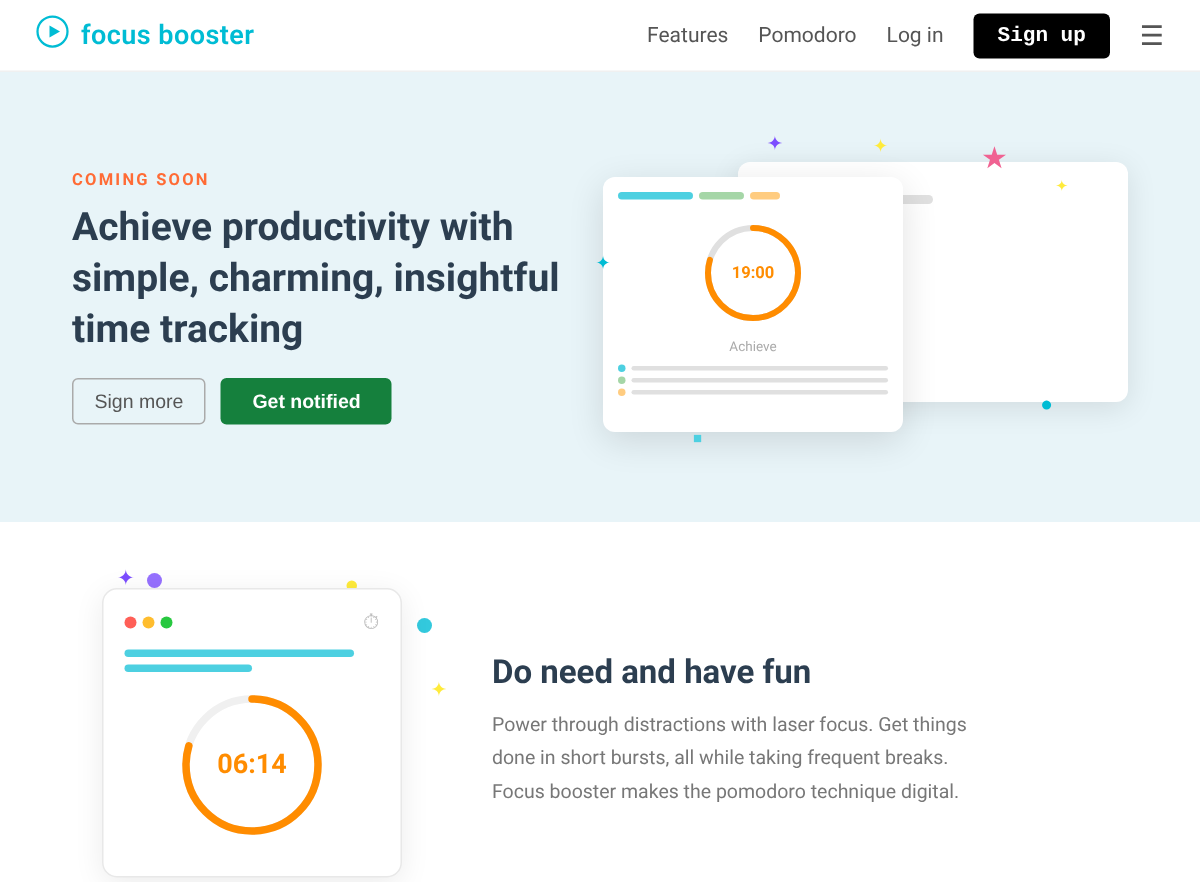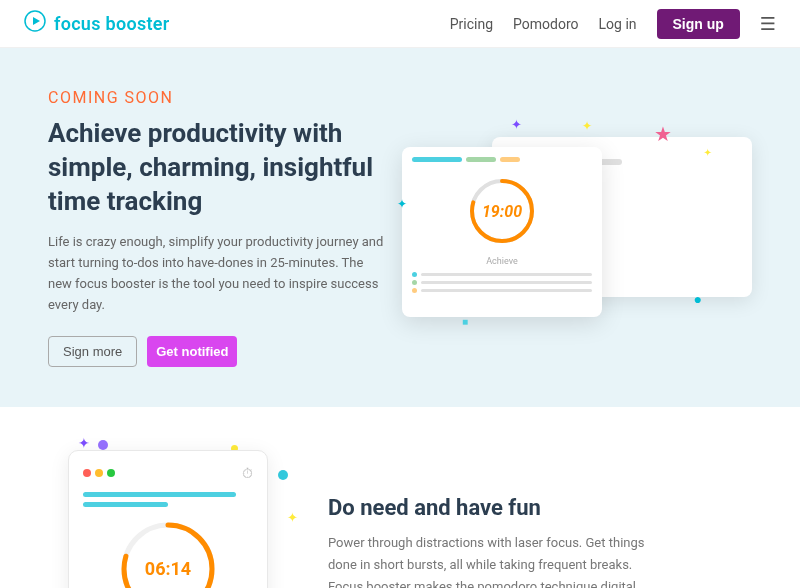--- a/index.html
+++ b/index.html
@@ -14,61 +14,62 @@
       height: 48px;
       background: #fff;
       border-bottom: 1px solid #f0f0f0;
     }
     .navbar-left { display: flex; align-items: center; gap: 8px; }
     .logo-icon { color: #00bcd4; font-size: 20px; }
     .logo-text { color: #00bcd4; font-size: 18px; font-weight: 600; letter-spacing: 0.3px; }
     .navbar-right { display: flex; align-items: center; gap: 20px; }
     .nav-link { color: #555; font-size: 14px; cursor: pointer; text-decoration: none; }
     .btn-signup {
-      background: #701a75;
+      background: #000000;
       color: #fff;
       border: none;
       border-radius: 4px;
       padding: 7px 16px;
       font-size: 14px;
       font-weight: 600;
       cursor: pointer;
+      font-family: Liberation Mono, monospace;
     }
     .hamburger { font-size: 18px; color: #555; cursor: pointer; }
 
     
     .hero {
       background: #e8f4f8;
       display: flex;
       align-items: center;
       justify-content: space-between;
       padding: 40px 48px 40px 48px;
       min-height: 280px;
       position: relative;
       overflow: hidden;
     }
     .hero-left { max-width: 340px; }
-    .coming-soon { color: #ff6b35; font-size: 16px; font-weight: 400; letter-spacing: 1.5px; text-transform: uppercase; margin-bottom: 10px; }
+    .coming-soon { color: #ff6b35; font-size: 11px; font-weight: 700; letter-spacing: 1.5px; text-transform: uppercase; margin-bottom: 10px; }
     .hero-title { color: #2c3e50; font-size: 26px; font-weight: 700; line-height: 1.3; margin-bottom: 14px; }
     .hero-desc { color: #666; font-size: 13px; line-height: 1.6; margin-bottom: 20px; }
     .hero-buttons { display: flex; gap: 10px; }
     .btn-learn {
       border: 1px solid #aaa;
       background: transparent;
       color: #555;
       padding: 7px 14px;
       border-radius: 4px;
       font-size: 13px;
       cursor: pointer;
     }
     .btn-notify {
-      background: #d946ef;
+      background: #15803d;
       color: #fff;
       border: none;
-      padding: 7px 9px;
+      padding: 7px 21px;
       border-radius: 4px;
       font-size: 13px;
       font-weight: 600;
       cursor: pointer;
     }
 
     
     .hero-right {
       position: relative;
       width: 360px;
@@ -125,24 +126,23 @@
       width: 70px;
       height: 70px;
       margin: 6px auto;
     }
     .timer-svg { position: absolute; top: 0; left: 0; }
     .timer-text {
       position: absolute;
       top: 50%;
       left: 50%;
       transform: translate(-50%, -50%);
-      font-size: 16px;
+      font-size: 11px;
       font-weight: 700;
       color: #ff8c00;
-      font-style: italic;
     }
     .card-front-label { font-size: 9px; color: #aaa; margin-top: 4px; }
     .card-front-rows { width: 100%; margin-top: 6px; display: flex; flex-direction: column; gap: 3px; }
     .cfr-row { display: flex; align-items: center; gap: 4px; }
     .cfr-dot { width: 5px; height: 5px; border-radius: 50%; background: #4dd0e1; }
     .cfr-line { height: 3px; border-radius: 2px; background: #e0e0e0; flex: 1; }
 
     
     .sparkle {
       position: absolute;
@@ -215,33 +215,32 @@
   <div class="navbar-left">
     <span class="logo-icon">
       <svg width="22" height="22" viewBox="0 0 22 22" fill="none">
         <circle cx="11" cy="11" r="10" stroke="#00bcd4" stroke-width="1.5" fill="none"></circle>
         <polygon points="9,7 9,15 16,11" fill="#00bcd4"></polygon>
       </svg>
     </span>
     <span class="logo-text">focus booster</span>
   </div>
   <div class="navbar-right">
-    <a class="nav-link">Pricing</a>
+    <a class="nav-link">Features</a>
     <a class="nav-link">Pomodoro</a>
     <a class="nav-link">Log in</a>
     <button class="btn-signup">Sign up</button>
     <span class="hamburger">☰</span>
   </div>
 </nav>
 
 <section class="hero">
   <div class="hero-left">
     <div class="coming-soon">COMING SOON</div>
     <h1 class="hero-title">Achieve productivity with simple, charming, insightful time tracking</h1>
-    <p class="hero-desc">Life is crazy enough, simplify your productivity journey and start turning to-dos into have-dones in 25-minutes. The new focus booster is the tool you need to inspire success every day.</p>
     <div class="hero-buttons">
       <button class="btn-learn">Sign more</button>
       <button class="btn-notify">Get notified</button>
     </div>
   </div>
 
   <div class="hero-right">
     <div class="mockup-wrapper">
 
       <div class="card-back">

